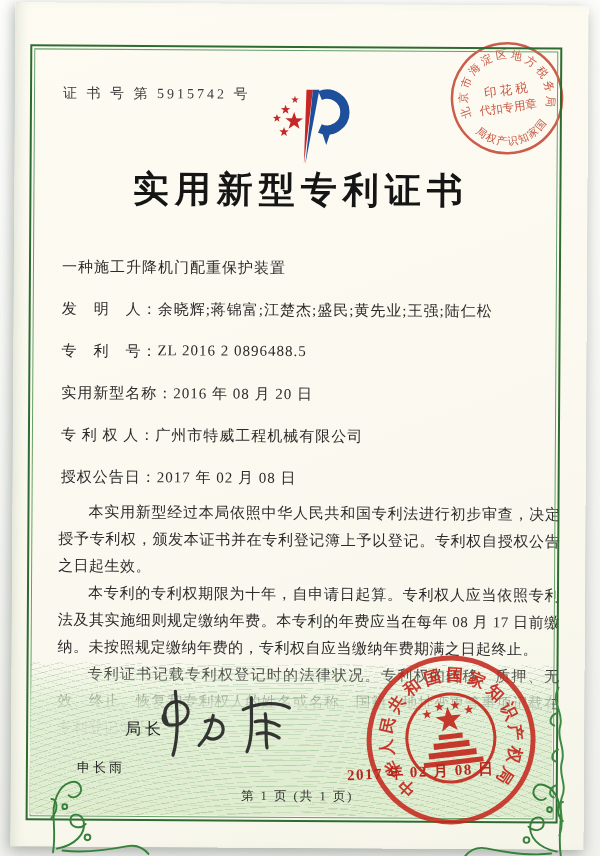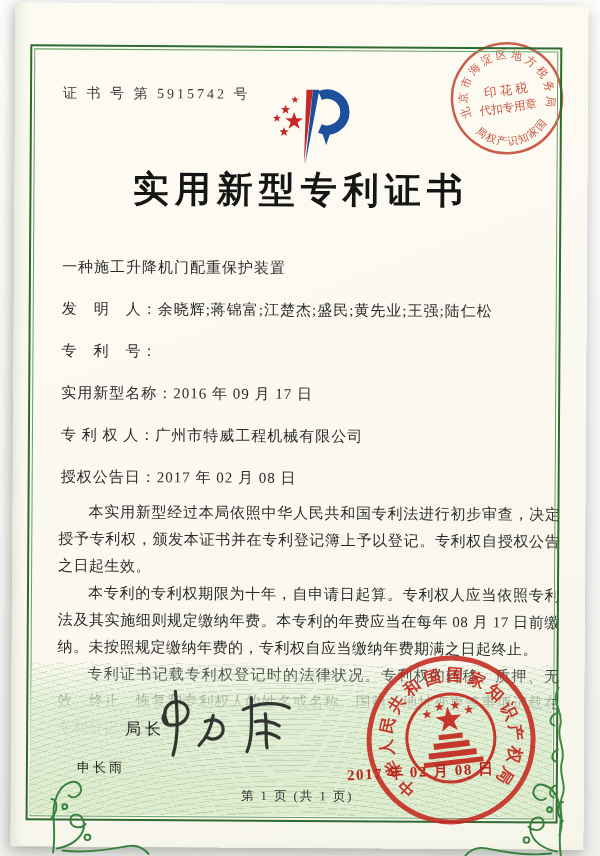--- a/index.html
+++ b/index.html
@@ -98,24 +98,24 @@
 
     <div class="title">实用新型专利证书</div>
 
     <div class="field f0">
       <span>一种施工升降机门配重保护装置</span>
     </div>
     <div class="field f1">
       <span>发　明　人：</span><span>余晓辉;蒋锦富;江楚杰;盛民;黄先业;王强;陆仁松</span>
     </div>
     <div class="field f2">
-      <span>专　利　号：</span>
+      <span>专　利　号：</span><span>ZL 2016 2 0896488.5</span>
     </div>
     <div class="field f3">
-      <span>实用新型名称：</span><span>2016 年 09 月 17 日</span>
+      <span>实用新型名称：</span><span>2016 年 08 月 20 日</span>
     </div>
     <div class="field f4">
       <span>专 利 权 人：</span><span>广州市特威工程机械有限公司</span>
     </div>
     <div class="field f5">
       <span>授权公告日：</span><span>2017 年 02 月 08 日</span>
     </div>
 
     <div class="paras">
       <p>本实用新型经过本局依照中华人民共和国专利法进行初步审查，决定授予专利权，颁发本证书并在专利登记簿上予以登记。专利权自授权公告之日起生效。</p>

